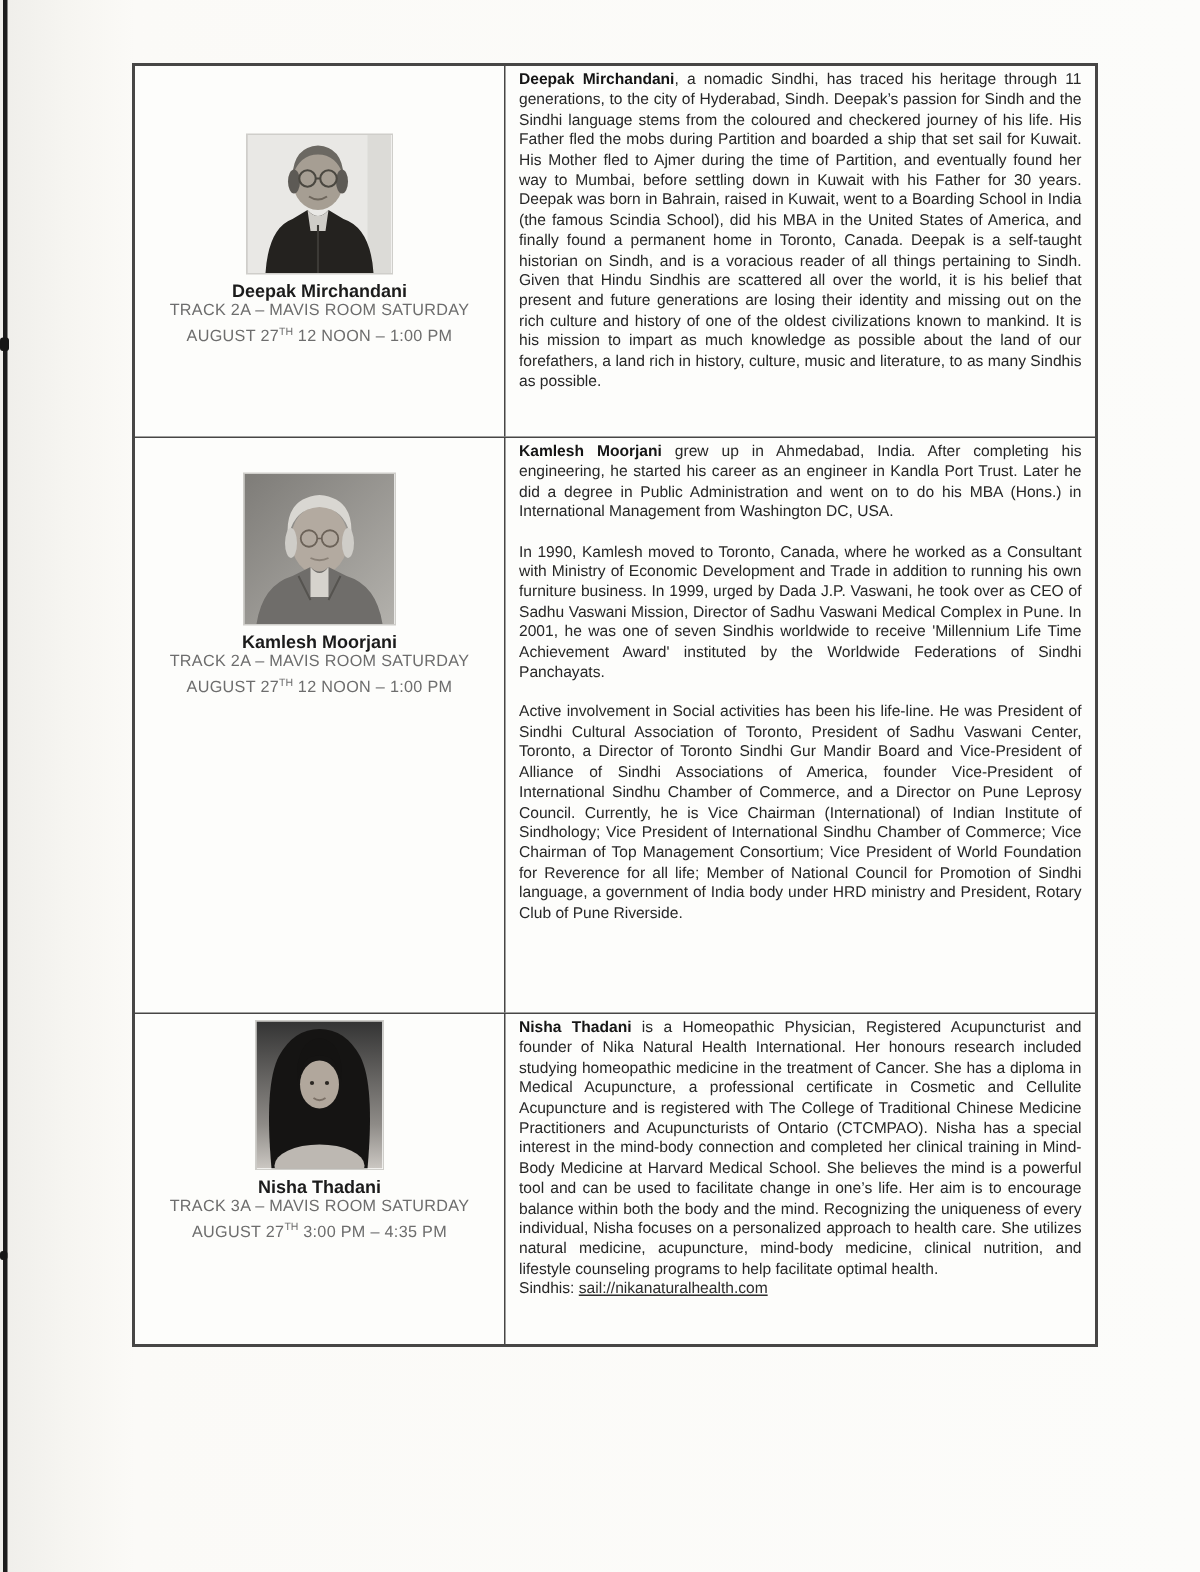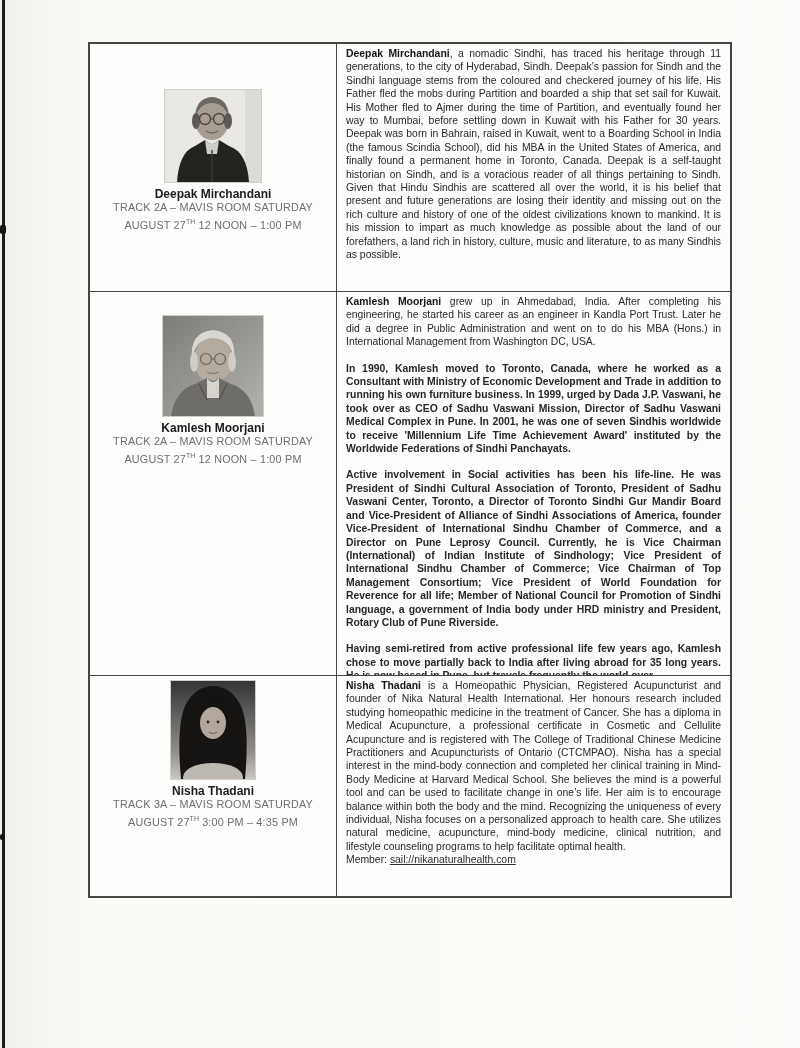--- a/index.html
+++ b/index.html
@@ -56,21 +56,21 @@
   .cell-right {
     box-sizing: border-box; flex: 1 1 auto;
     padding: 3px 9px 3px 9px;
     overflow: hidden;
   }
   .bio p {
     margin: 0; padding: 0;
     font-size: 10.4px; line-height: 13.4px;
     text-align: justify; color: #272727;
   }
-  .bio p + p { margin-top: 13px; font-weight: bold; }
+  .bio p + p { margin-top: 13px; }
   .bio b { color: #151515; }
   .website-line {
     font-size: 10.4px; line-height: 13.4px; color: #272727;
     text-align: left;
   }
   .website-line a { color: #2d2d2d; text-decoration: underline; }
 </style>
 </head>
 <body>
 
@@ -136,21 +136,20 @@
       </div>
       <div class="speaker-name">Kamlesh Moorjani</div>
       <div class="schedule">TRACK 2A – MAVIS ROOM SATURDAY</div>
       <div class="schedule"><span>AUGUST 27</span><span class="sup">TH</span><span> 12 NOON – 1:00 PM</span></div>
     </div>
     <div class="cell-right">
       <div class="bio">
           <p><b>Kamlesh Moorjani</b> grew up in Ahmedabad, India. After completing his engineering, he started his career as an engineer in Kandla Port Trust. Later he did a degree in Public Administration and went on to do his MBA (Hons.) in International Management from Washington DC, USA.</p>
           <p>In 1990, Kamlesh moved to Toronto, Canada, where he worked as a Consultant with Ministry of Economic Development and Trade in addition to running his own furniture business. In 1999, urged by Dada J.P. Vaswani, he took over as CEO of Sadhu Vaswani Mission, Director of Sadhu Vaswani Medical Complex in Pune. In 2001, he was one of seven Sindhis worldwide to receive 'Millennium Life Time Achievement Award' instituted by the Worldwide Federations of Sindhi Panchayats.</p>
           <p>Active involvement in Social activities has been his life-line. He was President of Sindhi Cultural Association of Toronto, President of Sadhu Vaswani Center, Toronto, a Director of Toronto Sindhi Gur Mandir Board and Vice-President of Alliance of Sindhi Associations of America, founder Vice-President of International Sindhu Chamber of Commerce, and a Director on Pune Leprosy Council.  Currently, he is Vice Chairman (International) of Indian Institute of Sindhology; Vice President of International Sindhu Chamber of Commerce; Vice Chairman of Top Management Consortium; Vice President of World Foundation for Reverence for all life; Member of National Council for Promotion of Sindhi language, a government of India body under HRD ministry and President, Rotary Club of Pune Riverside.</p>
-          <p>Having semi-retired from active professional life few years ago, Kamlesh chose to move partially back to India after living abroad for 35 long years. He is now based in Pune, but travels frequently the world over.</p>
         </div>
     </div>
   </div>
 
   <div class="row row-3">
     <div class="cell-left">
       <div class="photo-wrap">
         <svg width="84" height="98" viewBox="0 0 84 98">
           <defs>
             <linearGradient id="nbg" x1="0" y1="0" x2="0" y2="1">
@@ -170,17 +169,17 @@
         </svg>
       </div>
       <div class="speaker-name">Nisha Thadani</div>
       <div class="schedule">TRACK 3A – MAVIS ROOM SATURDAY</div>
       <div class="schedule"><span>AUGUST 27</span><span class="sup">TH</span><span> 3:00 PM – 4:35 PM</span></div>
     </div>
     <div class="cell-right">
       <div class="bio">
           <p><b>Nisha Thadani</b> is a Homeopathic Physician, Registered Acupuncturist and founder of Nika Natural Health International. Her honours research included studying homeopathic medicine in the treatment of Cancer. She has a diploma in Medical Acupuncture, a professional certificate in Cosmetic and Cellulite Acupuncture and is registered with The College of Traditional Chinese Medicine Practitioners and Acupuncturists of Ontario (CTCMPAO). Nisha has a special interest in the mind-body connection and completed her clinical training in Mind-Body Medicine at Harvard Medical School. She believes the mind is a powerful tool and can be used to facilitate change in one’s life. Her aim is to encourage balance within both the body and the mind. Recognizing the uniqueness of every individual, Nisha focuses on a personalized approach to health care. She utilizes natural medicine, acupuncture, mind-body medicine, clinical nutrition, and lifestyle counseling programs to help facilitate optimal health.</p>
         </div>
-      <div class="website-line"><span>Member: </span><a href="#">sail://nikanaturalhealth.com</a></div>
+      <div class="website-line"><span>Sindhis: </span><a href="#">sail://nikanaturalhealth.com</a></div>
     </div>
   </div>
 
 </div>
 
 </body></html>

